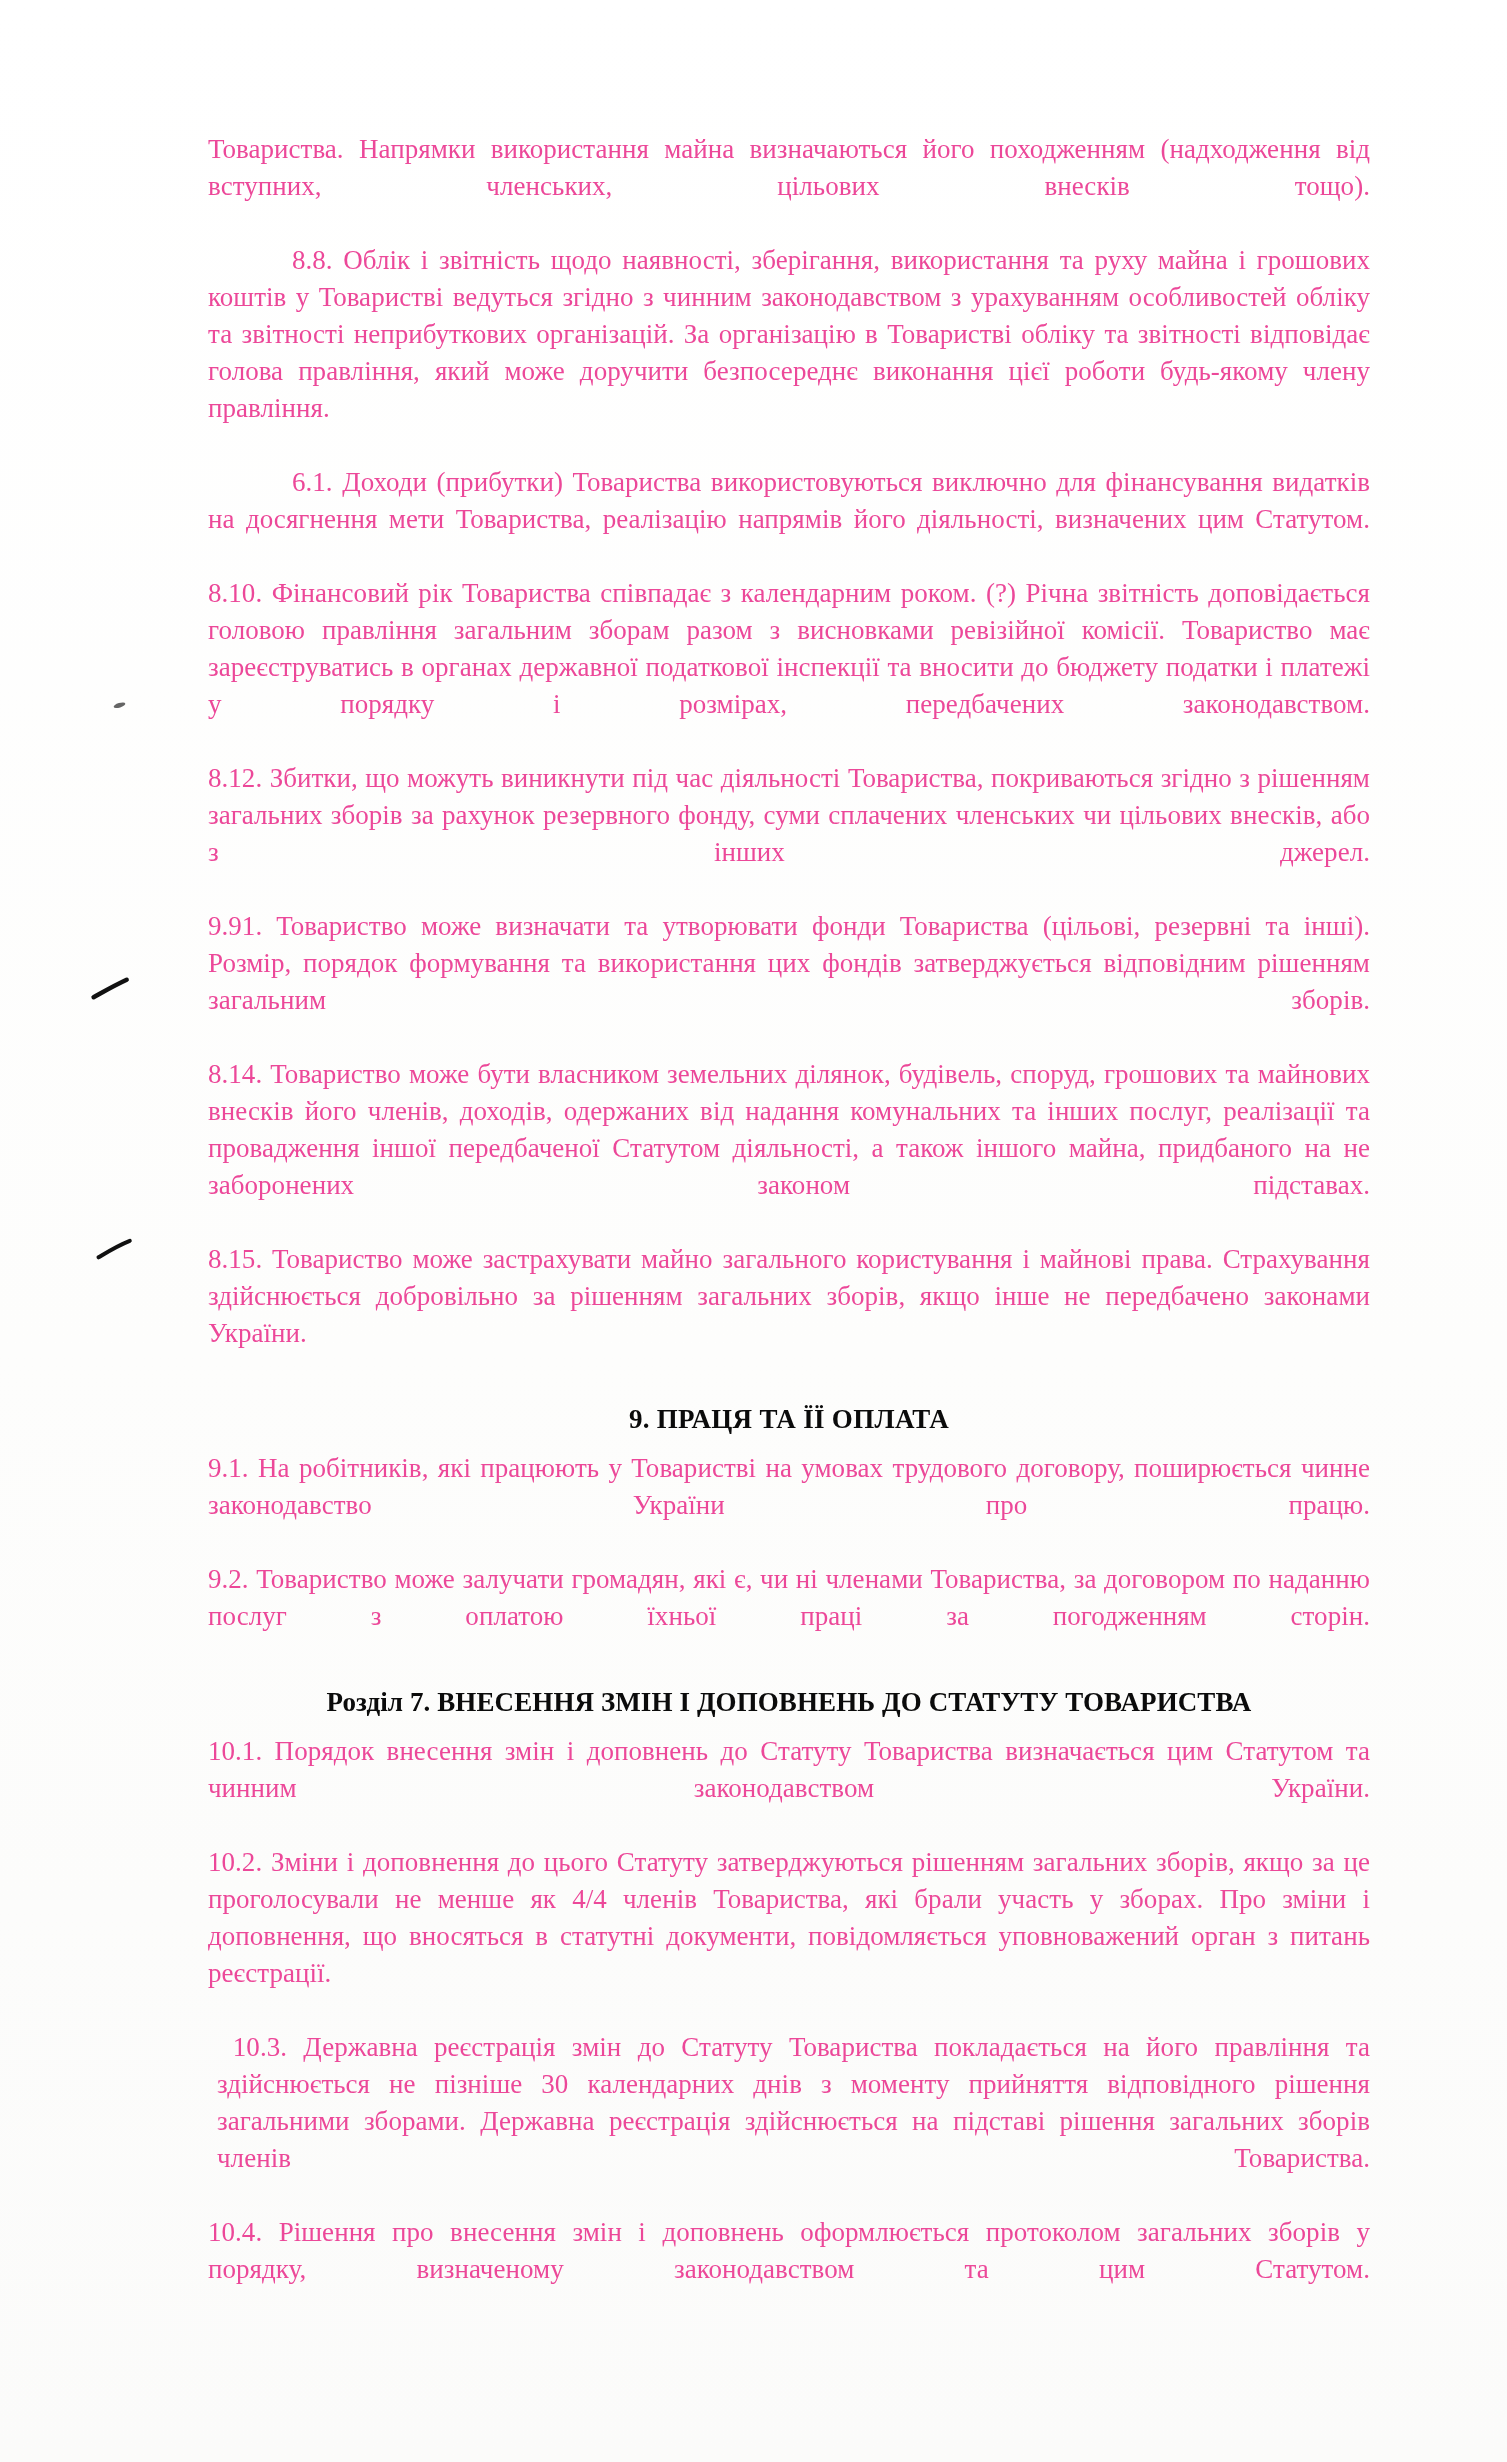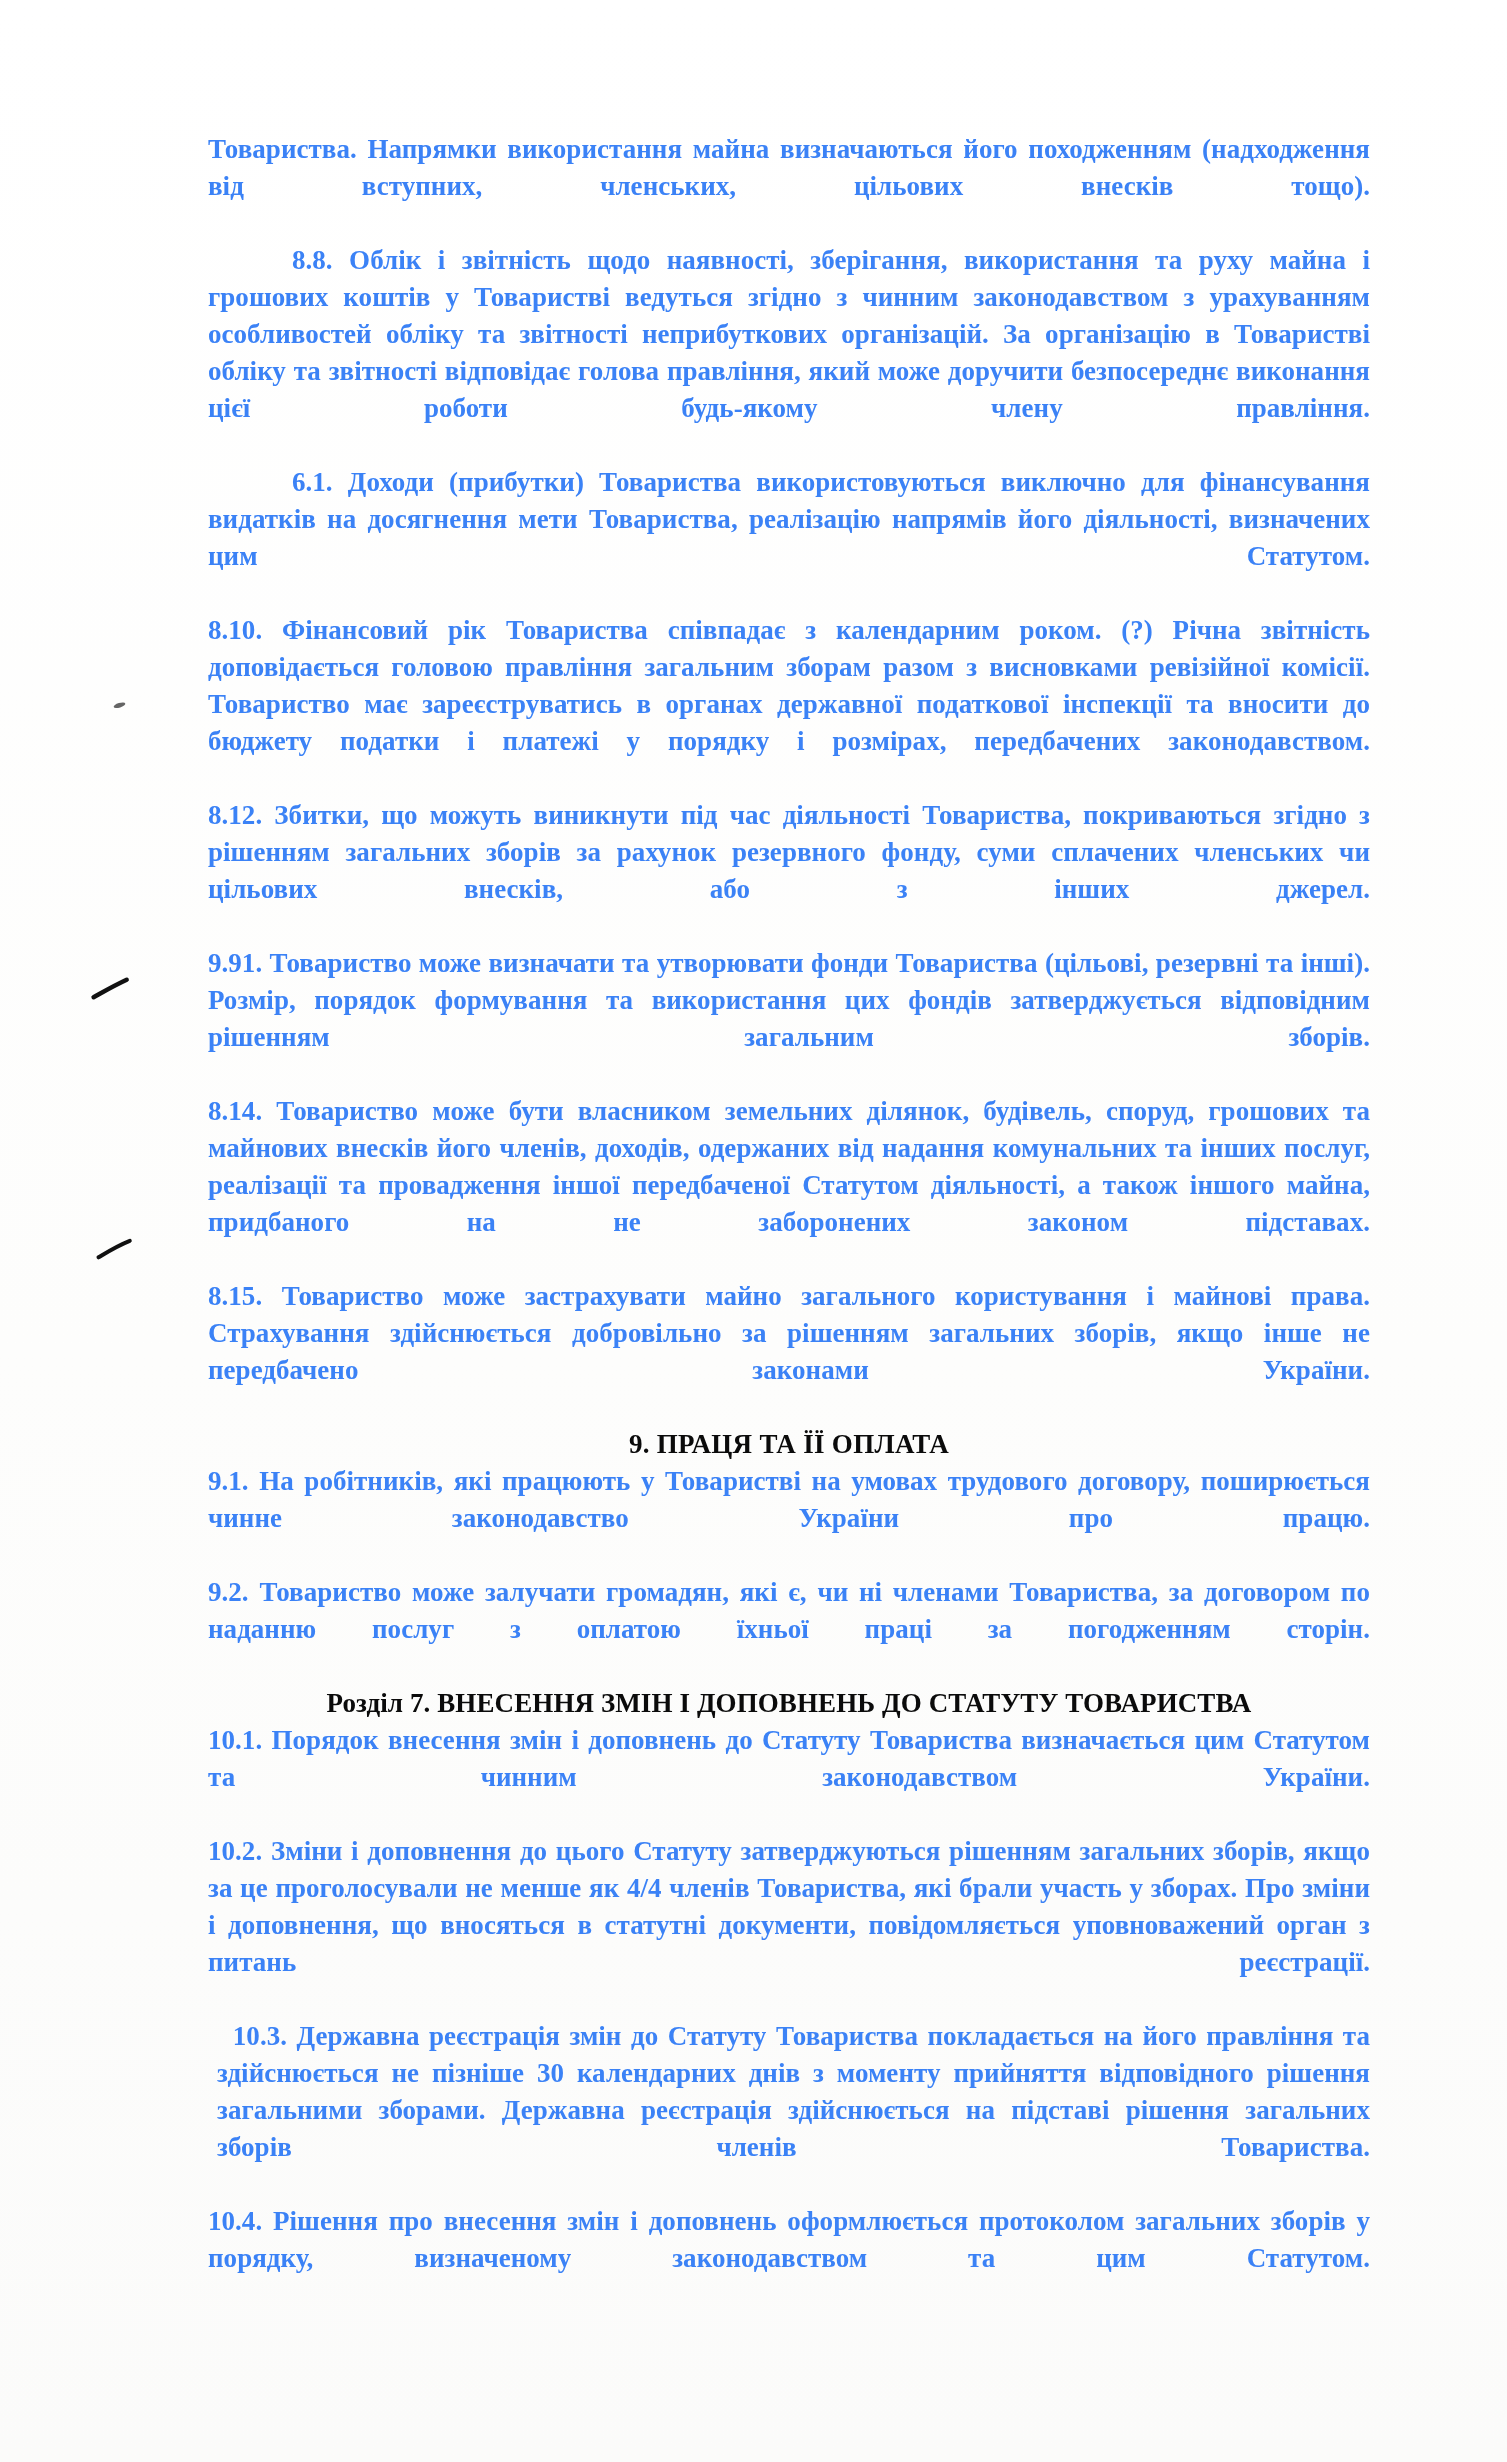--- a/index.html
+++ b/index.html
@@ -40,37 +40,36 @@
 
   p.para {
     margin: 0;
     padding: 0;
     font-size: 27px;
     line-height: 37px;
     text-align: justify;
     text-justify: inter-word;
     letter-spacing: 0.04px;
     word-spacing: 0.2px;
-    color: #3b82f6;
-    font-weight: bold;
+    color: #ec4899;
   }
 
   p.para.continued { text-indent: 0; }
   p.para.indent-small { text-indent: 15.8px; margin-left: 9px; }
   p.para.indent-large { text-indent: 84px; }
 
   
   p.para::after {
     content: "";
     display: inline-block;
     width: 100%;
   }
 
   h2.section-heading {
-    margin: 0;
+    margin: 12px;
     padding: 0;
     font-size: 27px;
     line-height: 37px;
     font-weight: bold;
     text-align: center;
     letter-spacing: 0.3px;
     color: #0b0b0b;
   }
 
   h2.section-heading.wide {

